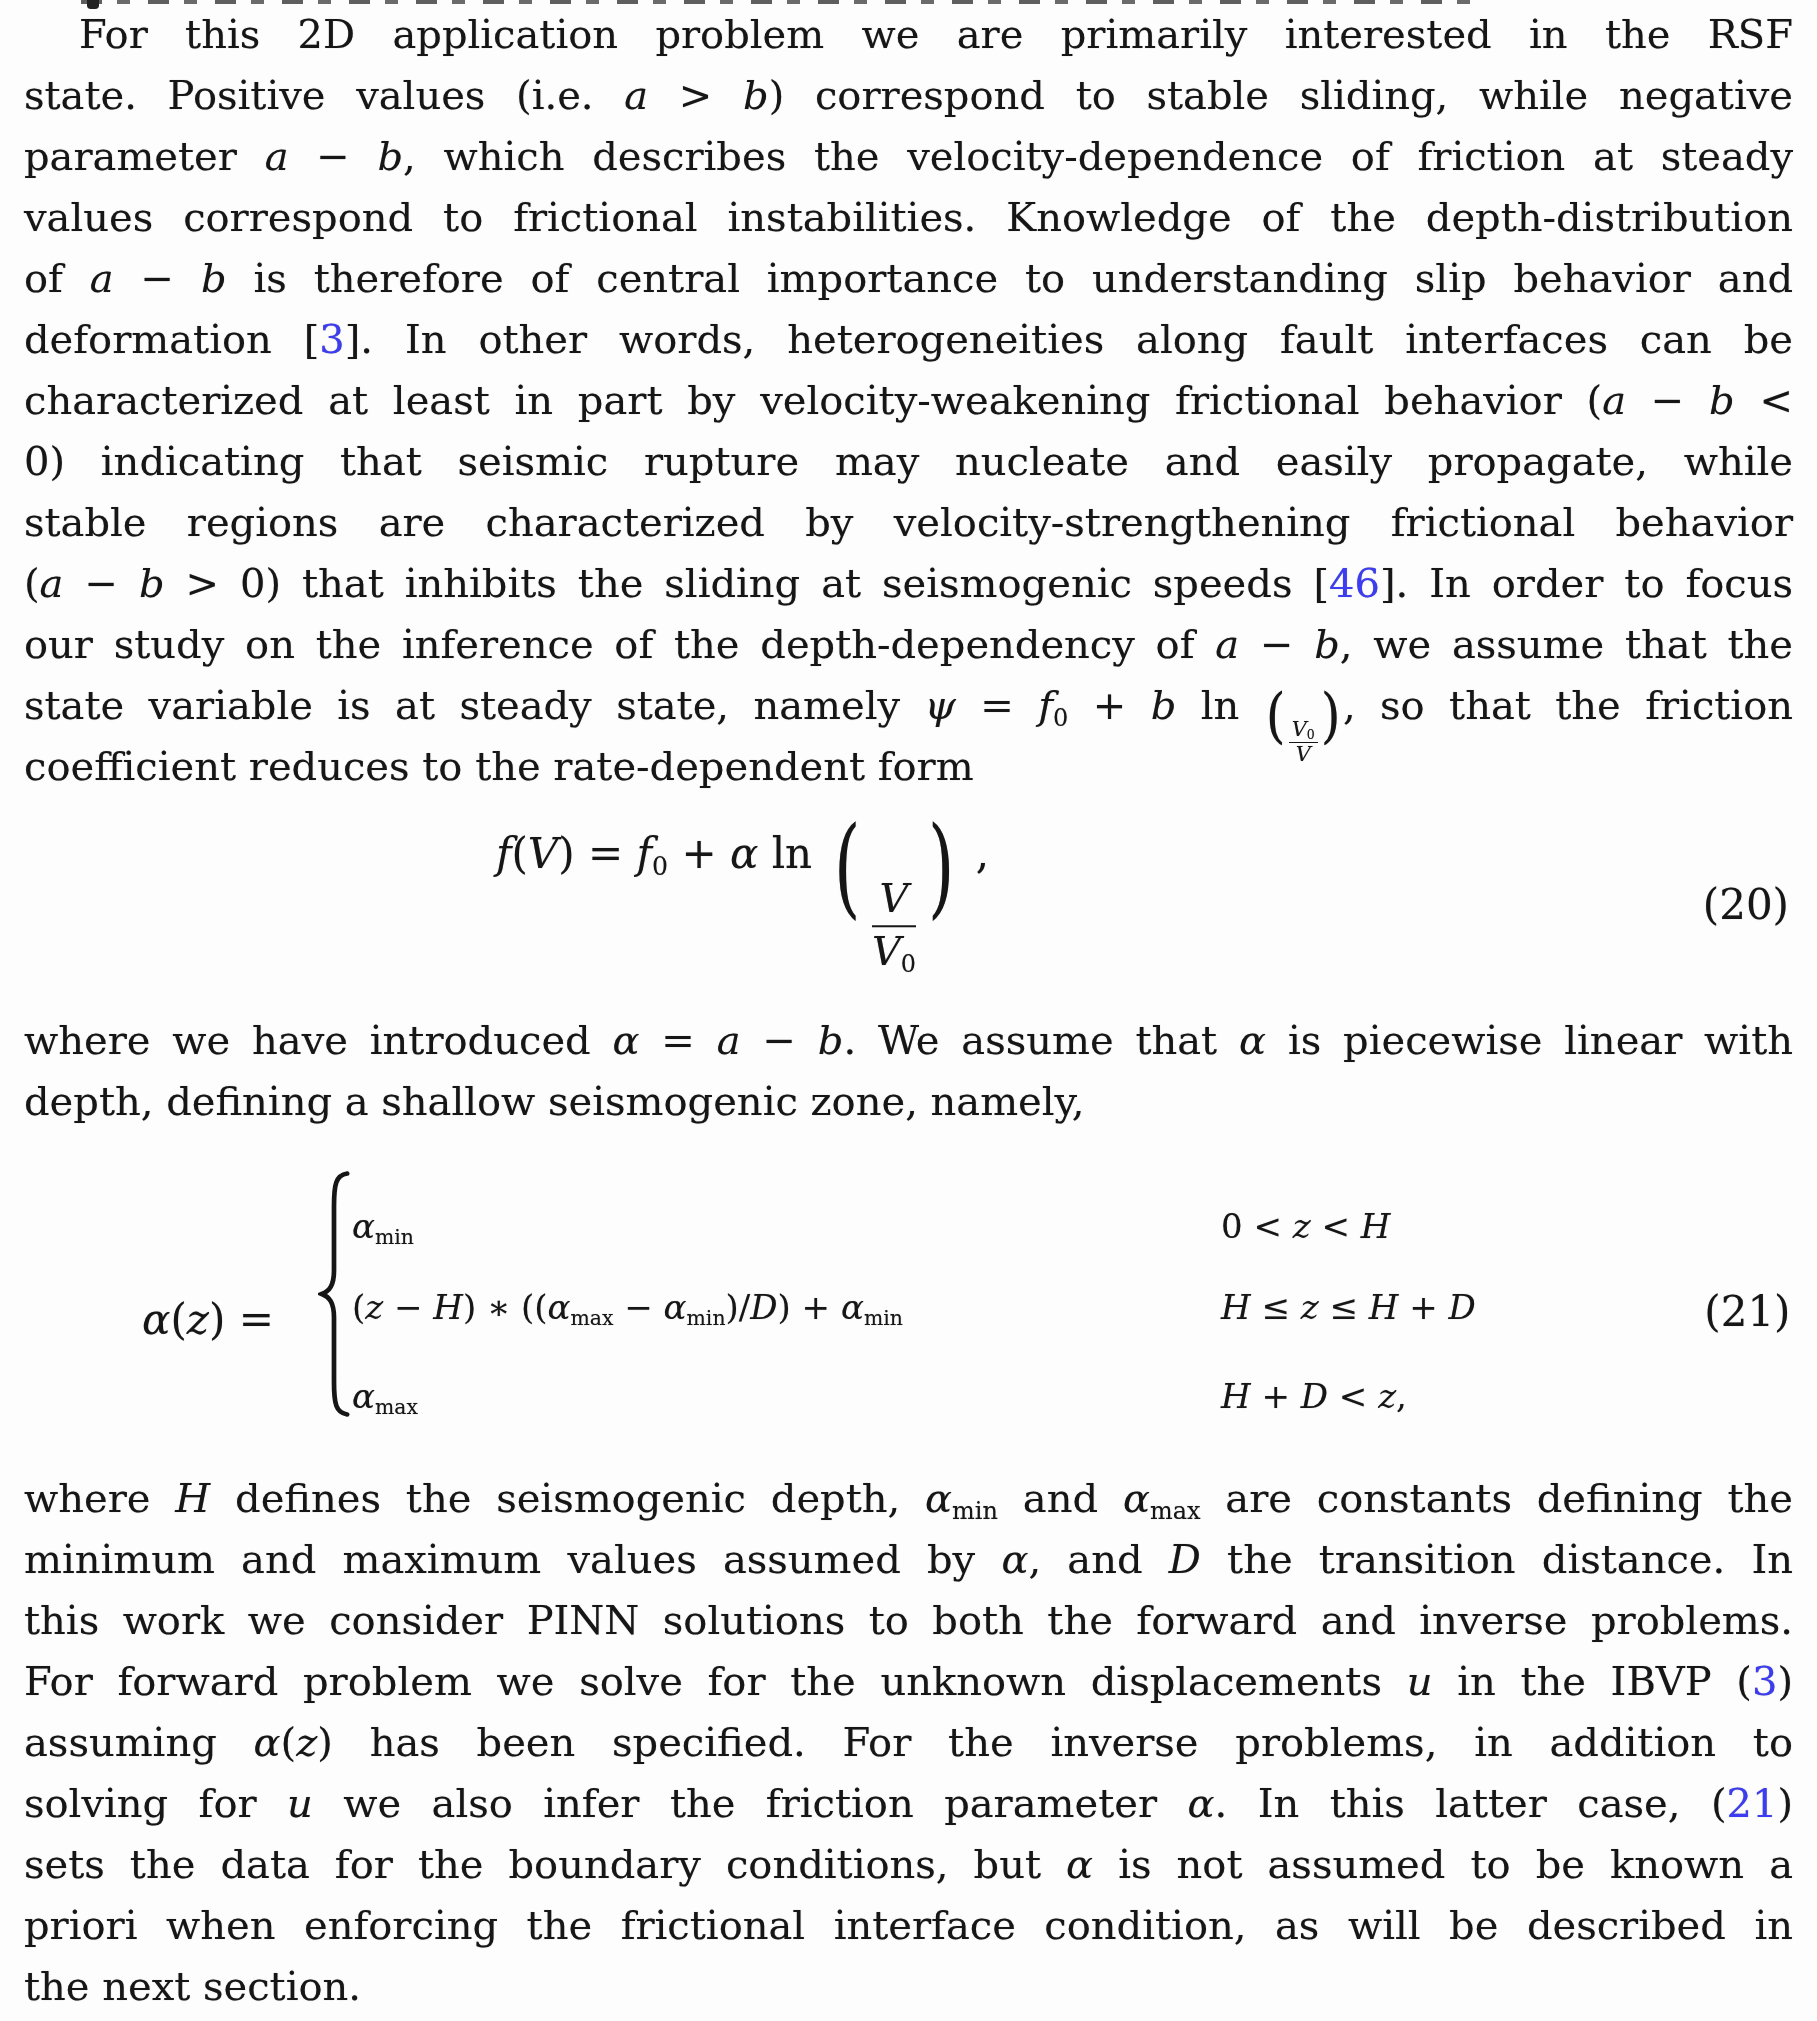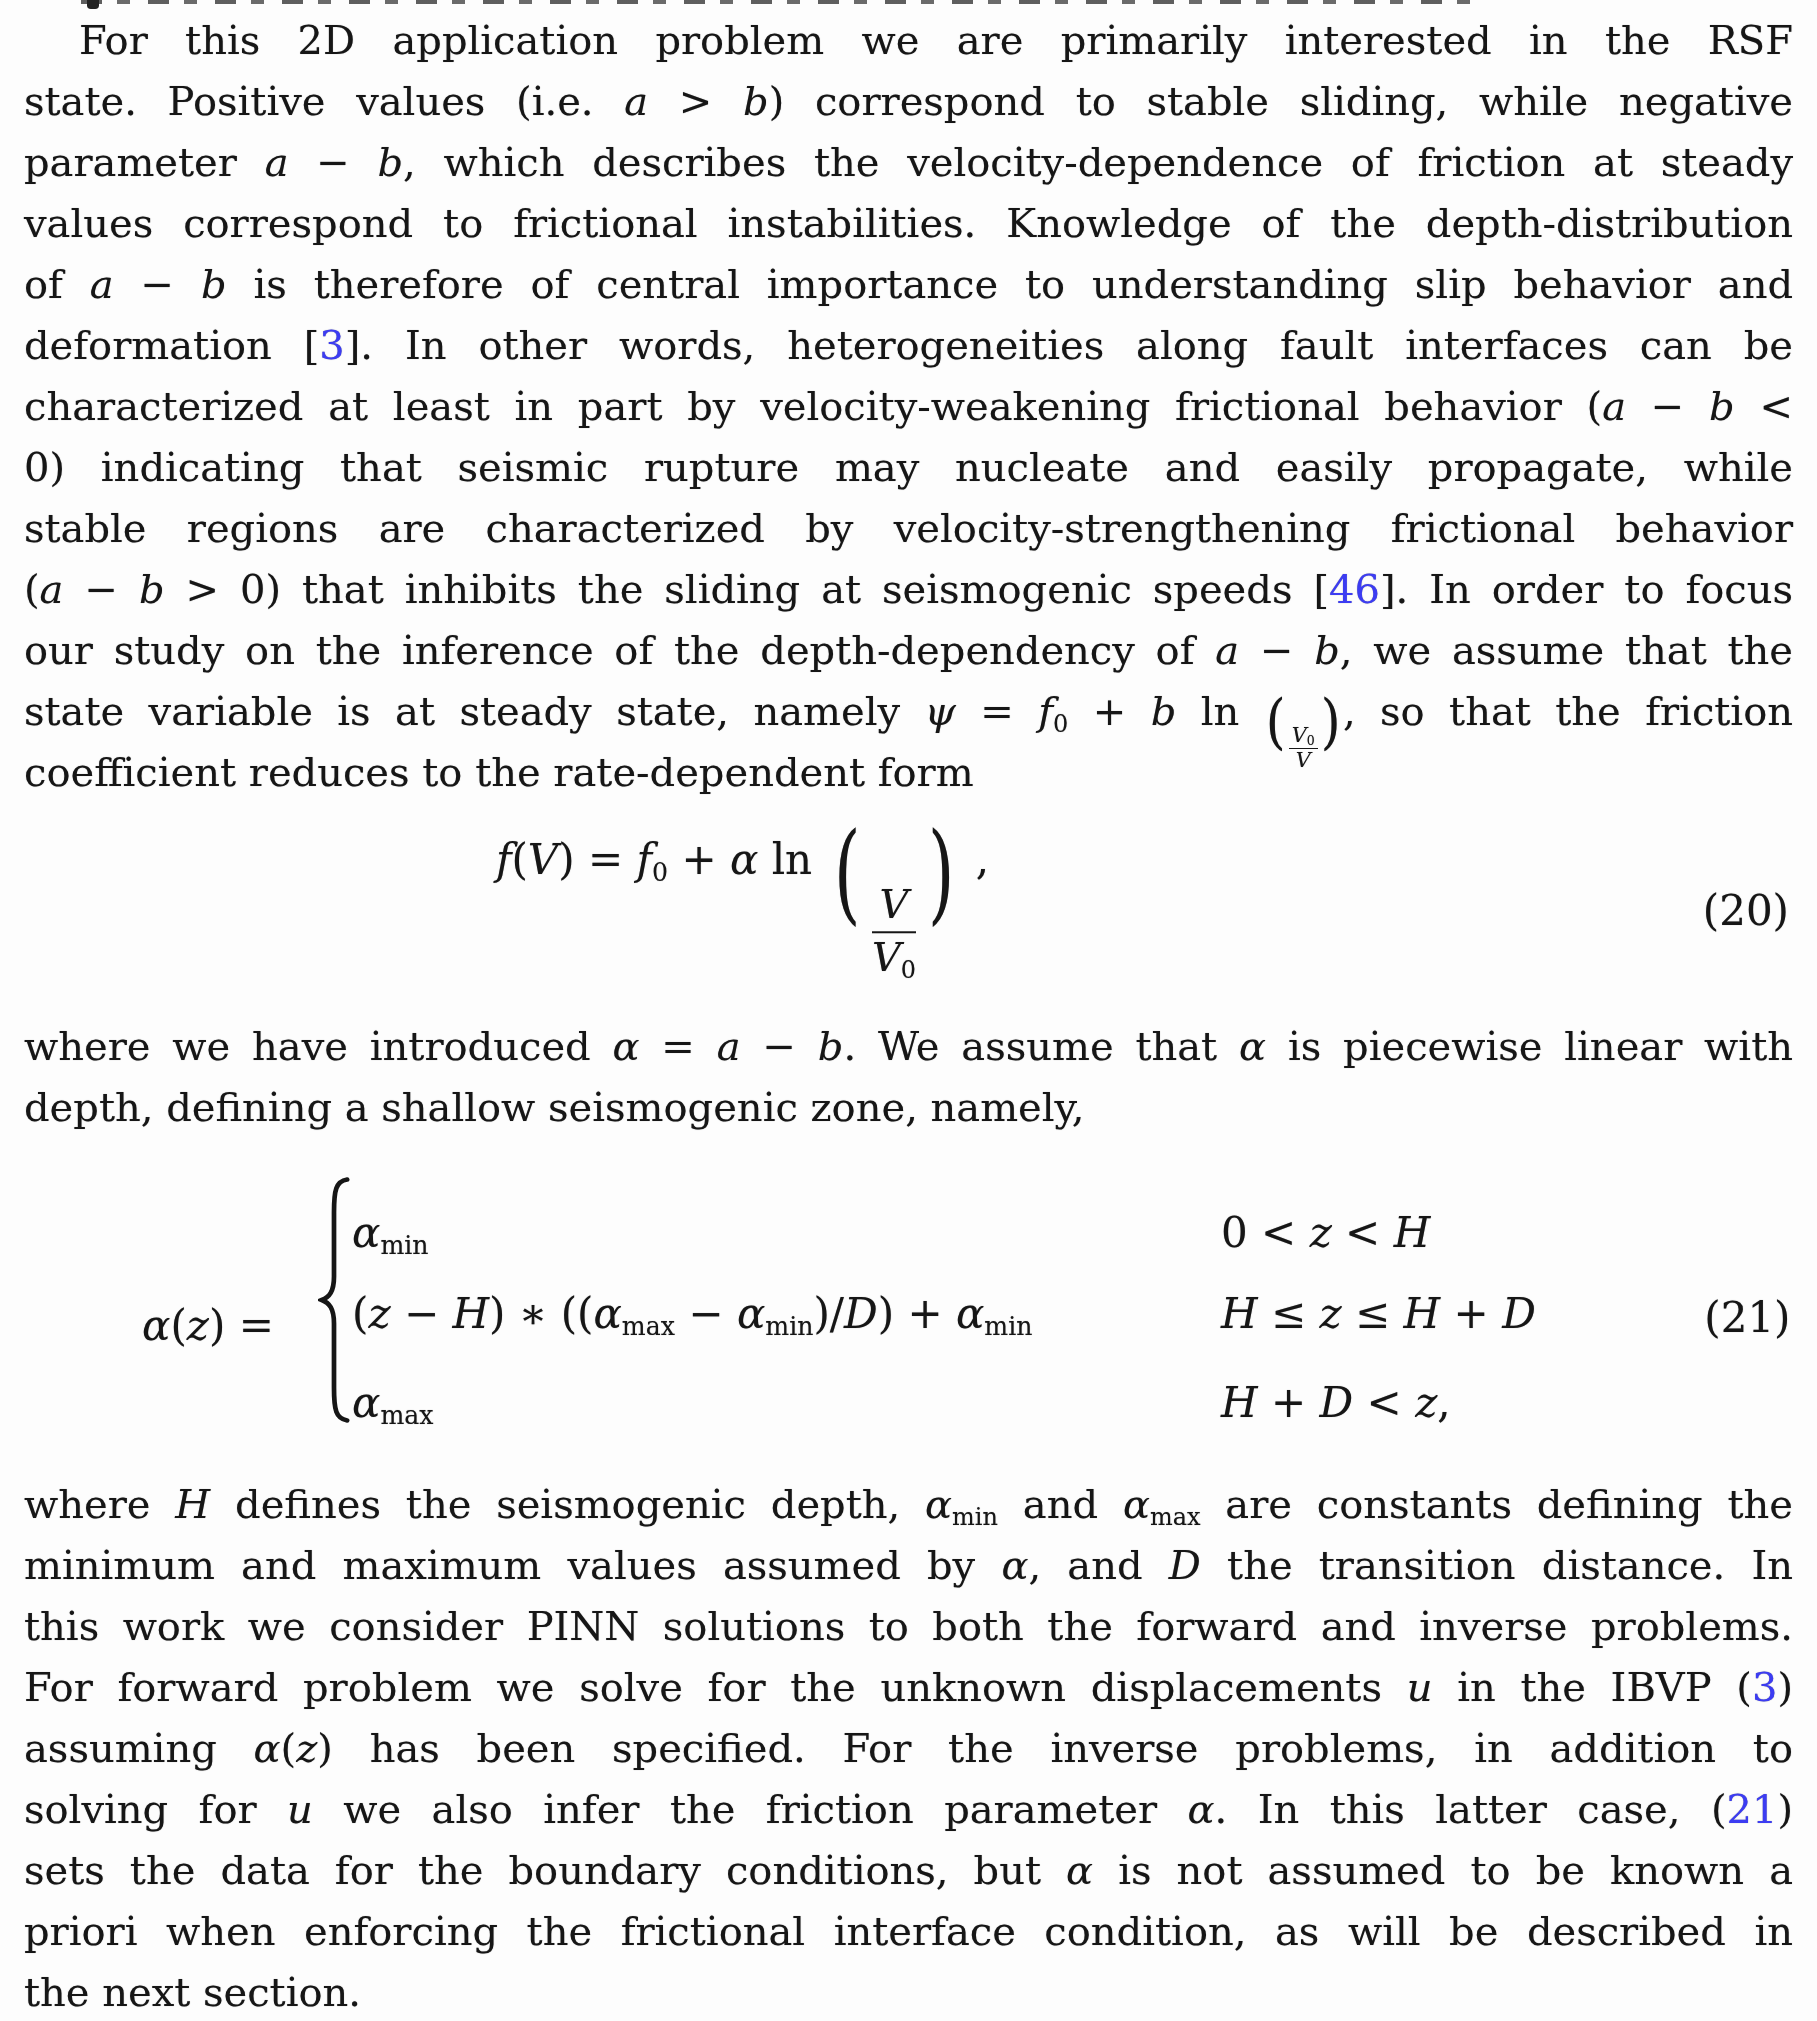--- a/index.html
+++ b/index.html
@@ -15,21 +15,21 @@
   
   .crop-frag{
     position:absolute;top:0;left:81px;width:1395px;height:3.8px;
     background:repeating-linear-gradient(90deg,#2a2a2a 0 21px,transparent 21px 36px,#3a3a3a 36px 49px,transparent 49px 67px);
     opacity:.75;
   }
   .crop-dot{position:absolute;top:0;left:87px;width:12.3px;height:8.5px;background:#222;border-radius:0 0 3.8px 3.8px;}
 
   
   .para{padding:0 24px;}
-  #p1{padding-top:10px;}
+  #p1{padding-top:4px;}
   .tline{
     height:61px;line-height:61px;font-size:40px;
     text-align:justify;text-align-last:justify;
     white-space:nowrap;
   }
   .tline.lastline{text-align-last:left;}
   .tline.ind{text-indent:55px;}
 
   .si{font-style:italic;}
   .sb{color:#3c3cf2;cursor:pointer;}
@@ -59,21 +59,21 @@
   .eq-center .sdfrac{display:inline-flex;flex-direction:column;align-items:center;
     font-size:0.95em;line-height:1.12;vertical-align:-1.12em;margin:0 3.8px;}
   .eq-center .sdfrac .fnum{border-bottom:2.8px solid #161616;padding:0 7.6px 3.8px;}
   .eq-center .sdfrac .fden{padding-top:2.8px;}
   .eq-center .sbigp{display:inline-block;font-size:2.6em;transform:scaleX(0.62);
     vertical-align:-0.33em;line-height:0;}
 
   
   .eq21-lhs{position:absolute;left:142px;top:145px;height:85px;line-height:85px;font-size:42px;white-space:nowrap;}
   .eq21-brace{position:absolute;left:318px;top:38px;}
-  .eq21-row{position:absolute;left:0;width:1817px;height:85px;line-height:85px;font-size:42px;white-space:nowrap;}
+  .eq21-row{position:absolute;left:0;width:1817px;height:85px;line-height:85px;font-size:34px;white-space:nowrap;}
   .eq21-row .expr{margin-left:352px;display:inline-block;}
   .eq21-row .cond{position:absolute;left:1221px;}
   #eq21-r1{top:52px;}
   #eq21-r2{top:133px;}
   #eq21-r3{top:222px;}
   .eq21-label{position:absolute;right:26.5px;top:137px;height:85px;line-height:85px;font-size:42px;}
 </style>
 </head>
 <body>
 

